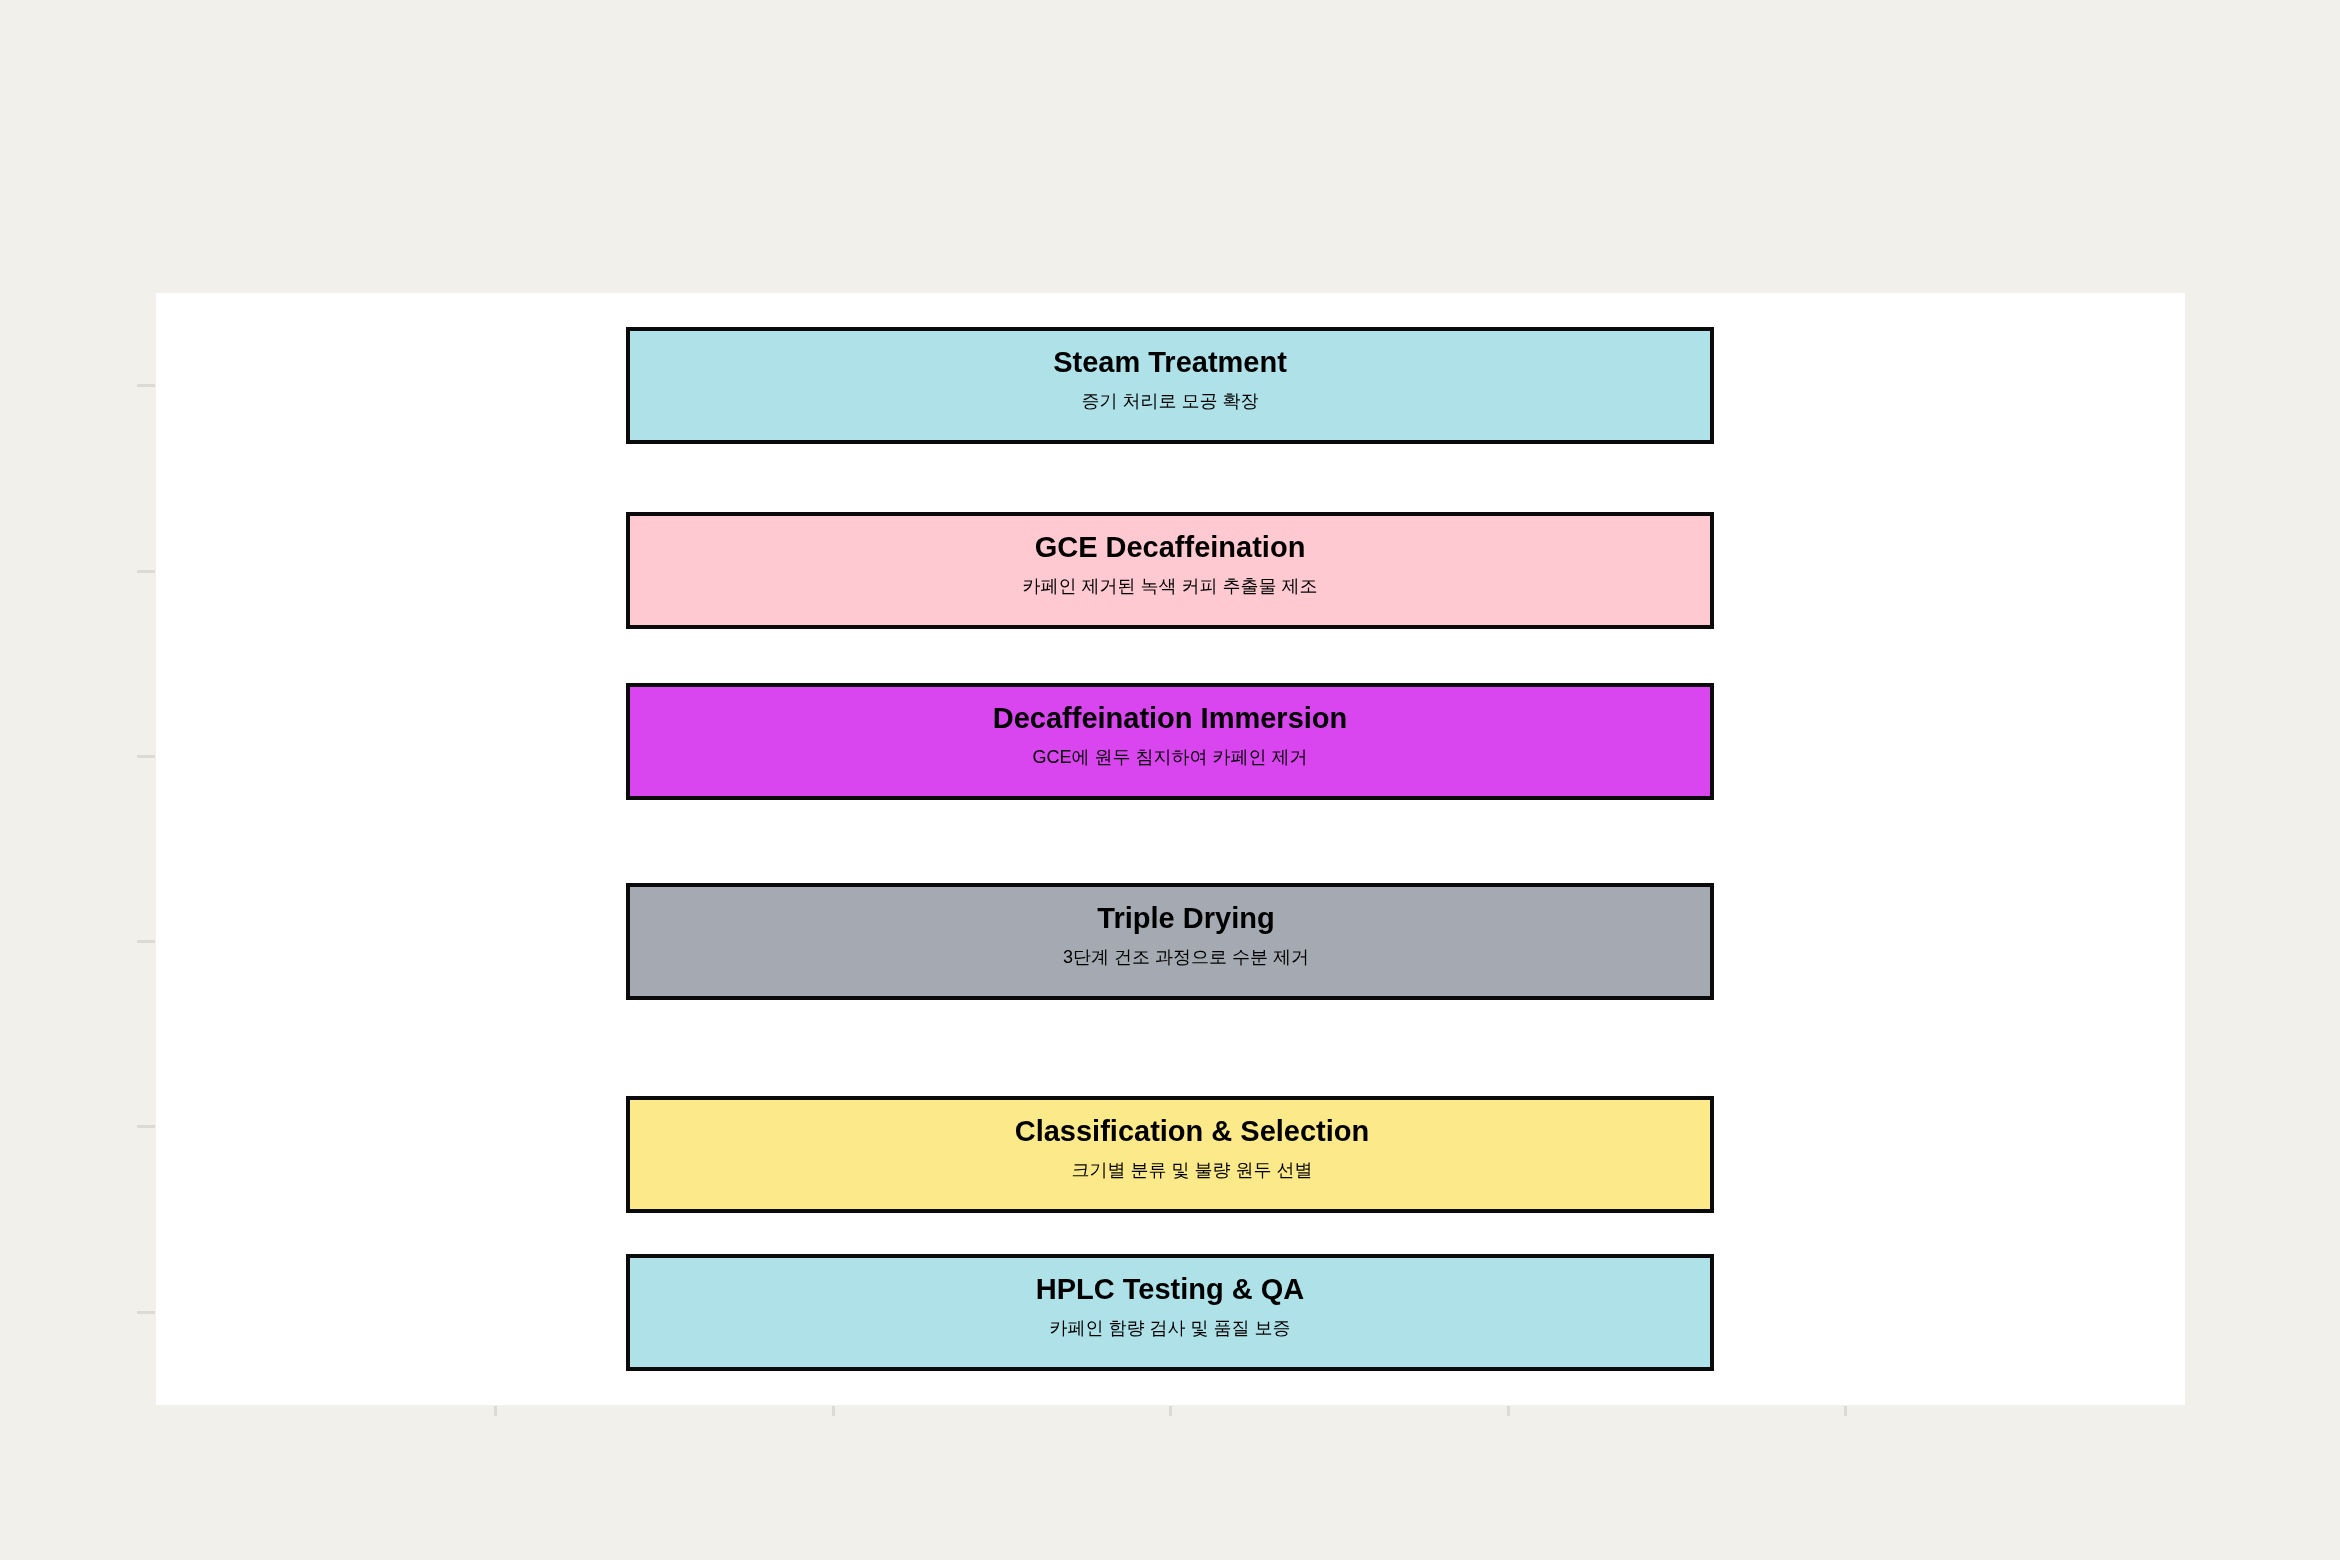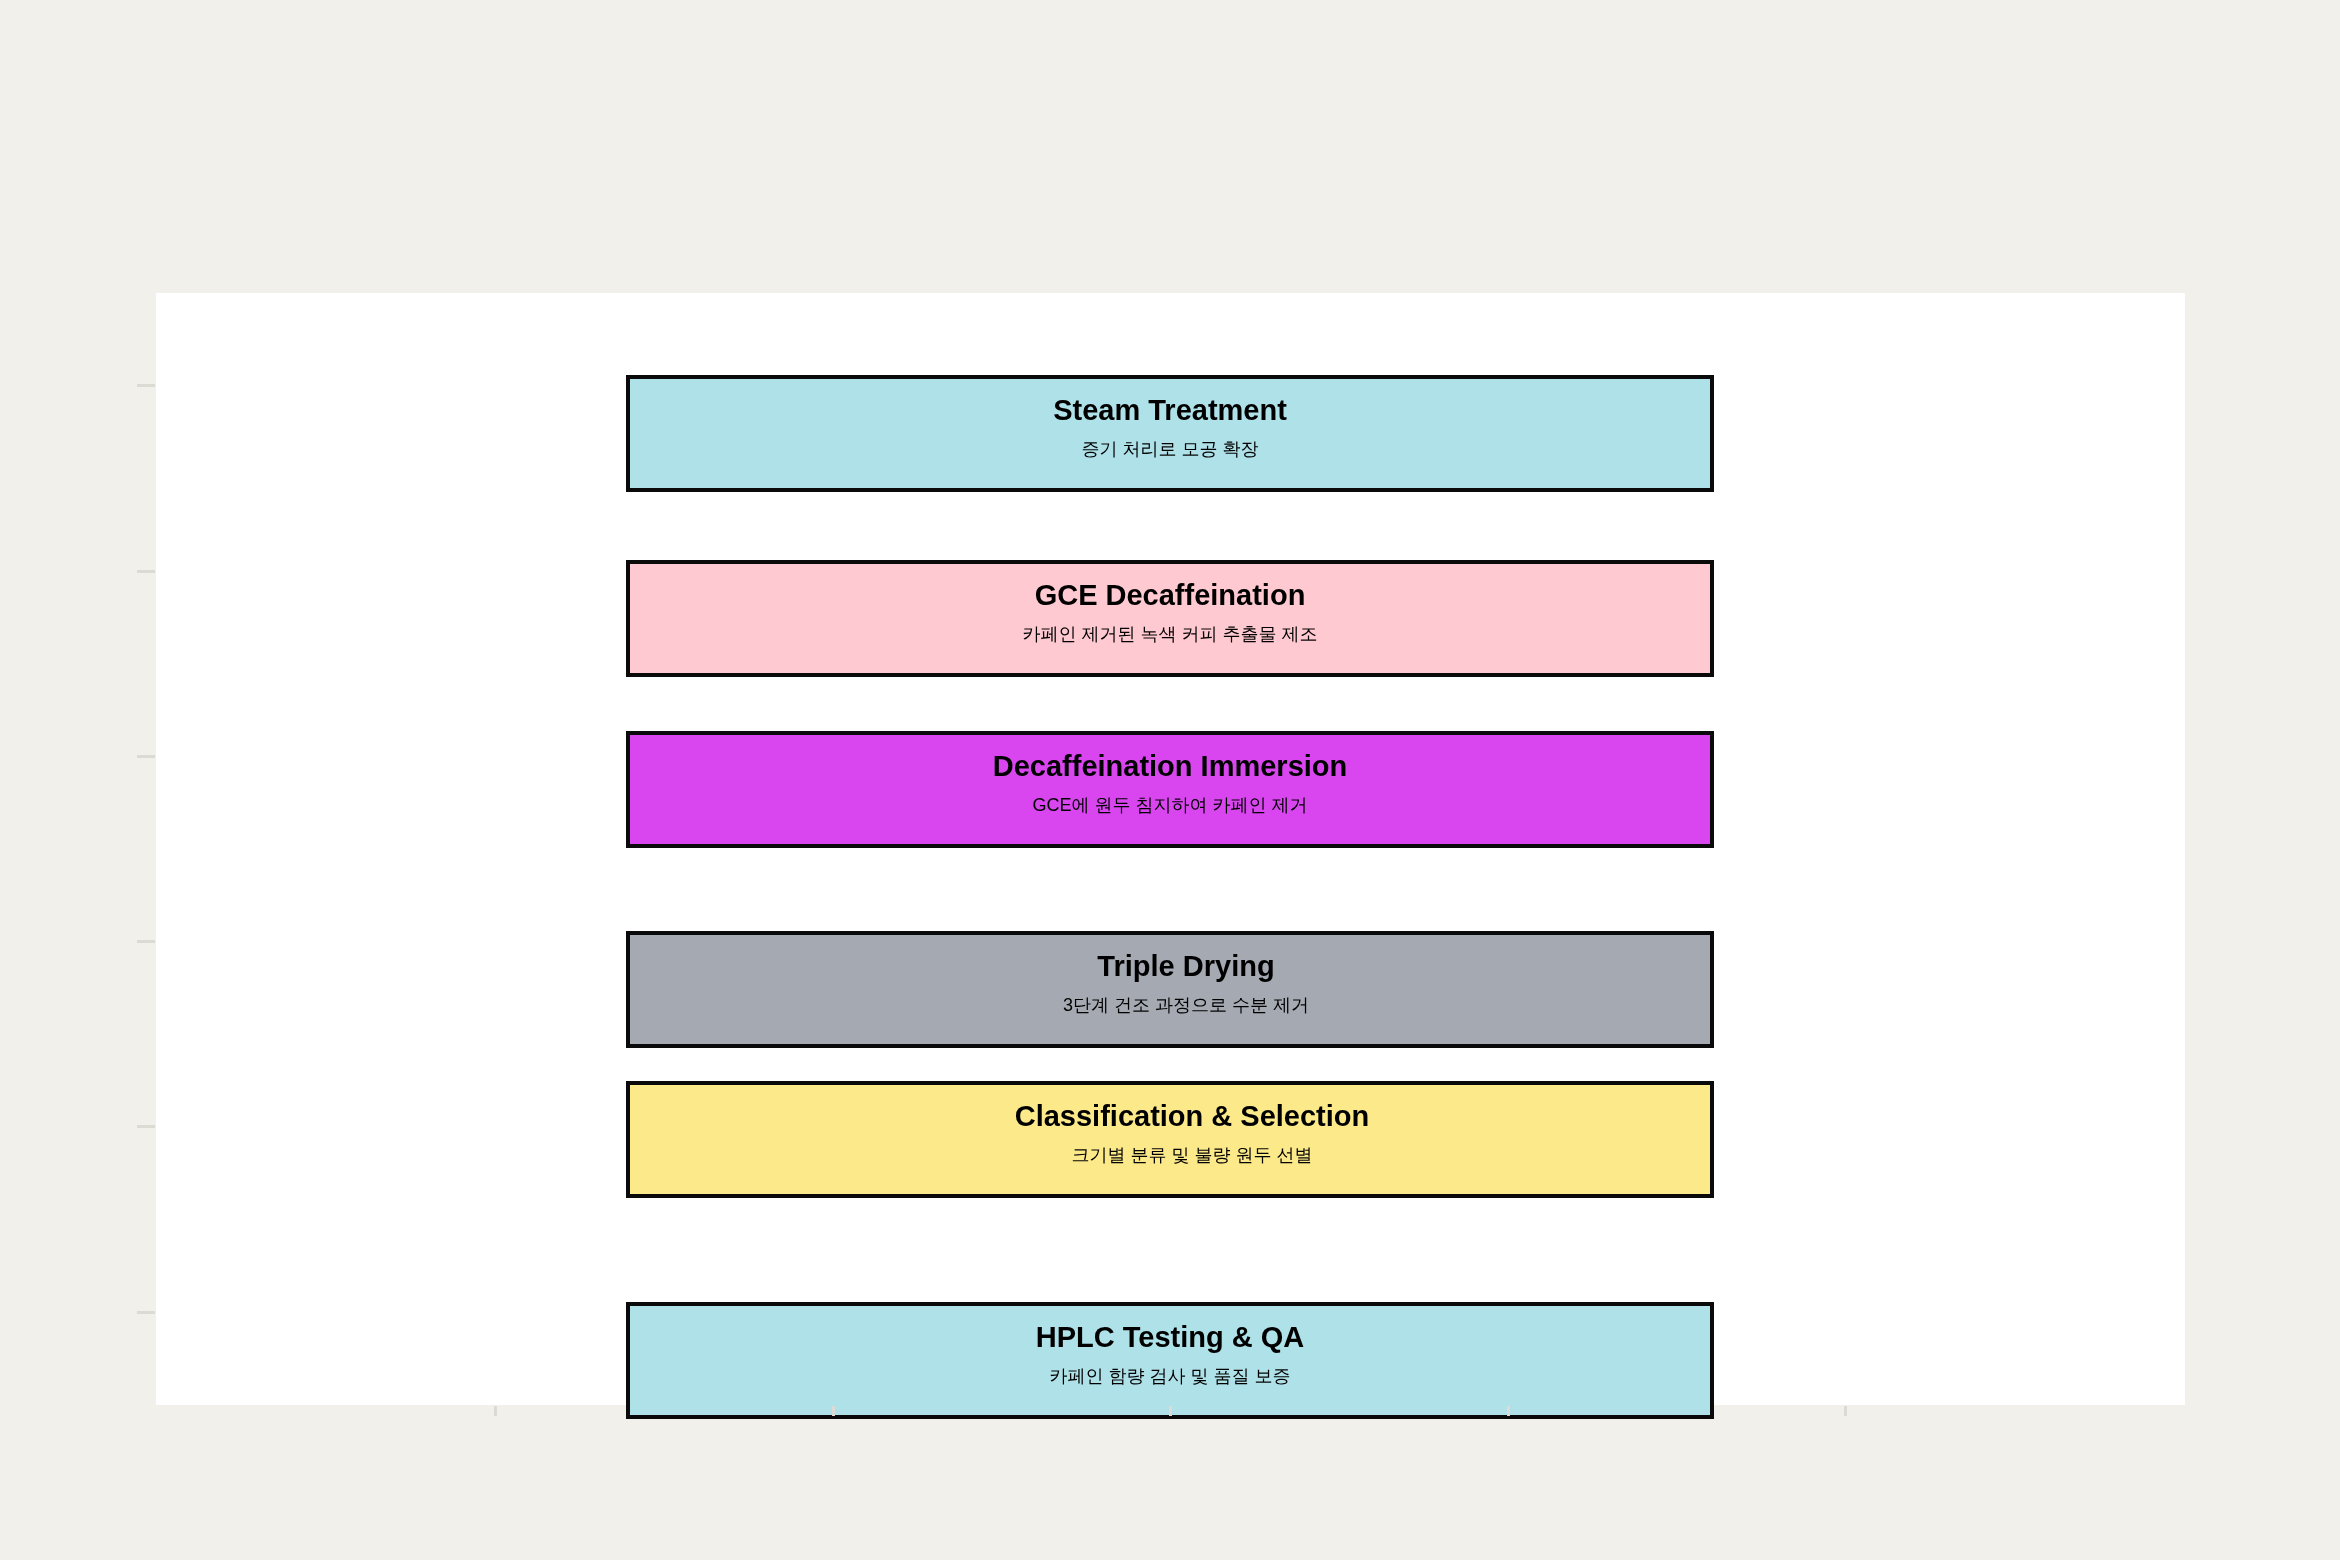--- a/index.html
+++ b/index.html
@@ -49,21 +49,20 @@
     box-sizing:border-box;
     border:4.9px solid var(--box-border);
     display:flex;
     flex-direction:column;
     align-items:center;
     justify-content:center;
     row-gap:6.8px;
     padding-bottom:9.8px;
     text-align:center;
     color:var(--box-text);
-    margin-top:48px;
   }
   .step-title{
     font-size:29px;
     font-weight:bold;
     line-height:35px;
   }
   .step-subtitle{
     font-size:18px;
     font-weight:normal;
     line-height:29px;
@@ -91,21 +90,21 @@
           <div class="step-subtitle">카페인 제거된 녹색 커피 추출물 제조</div>
         </div>
         <div class="step" style="top: 390px; background: #d946ef; text-align: center;">
           <div class="step-title">Decaffeination Immersion</div>
           <div class="step-subtitle">GCE에 원두 침지하여 카페인 제거</div>
         </div>
         <div class="step" style="top: 590px; background: rgb(165, 170, 178); padding-left: 32px;">
           <div class="step-title">Triple Drying</div>
           <div class="step-subtitle">3단계 건조 과정으로 수분 제거</div>
         </div>
-        <div class="step" style="top: 740px; background: rgb(251, 233, 138); padding-left: 44px;">
+        <div class="step" style="top: 803px; background: rgb(251, 233, 138); padding-left: 44px;">
           <div class="step-title">Classification &amp; Selection</div>
           <div class="step-subtitle">크기별 분류 및 불량 원두 선별</div>
         </div>
         <div class="step" style="top: 961px; background: rgb(174, 225, 232);">
           <div class="step-title">HPLC Testing &amp; QA</div>
           <div class="step-subtitle">카페인 함량 검사 및 품질 보증</div>
         </div>
       </div>
   </div>
 

